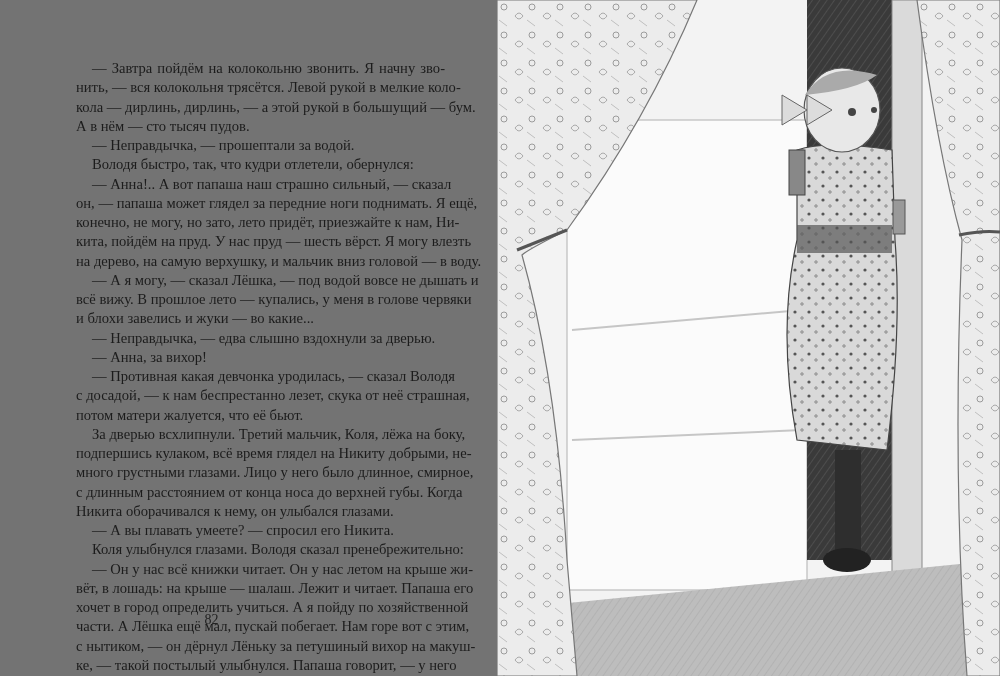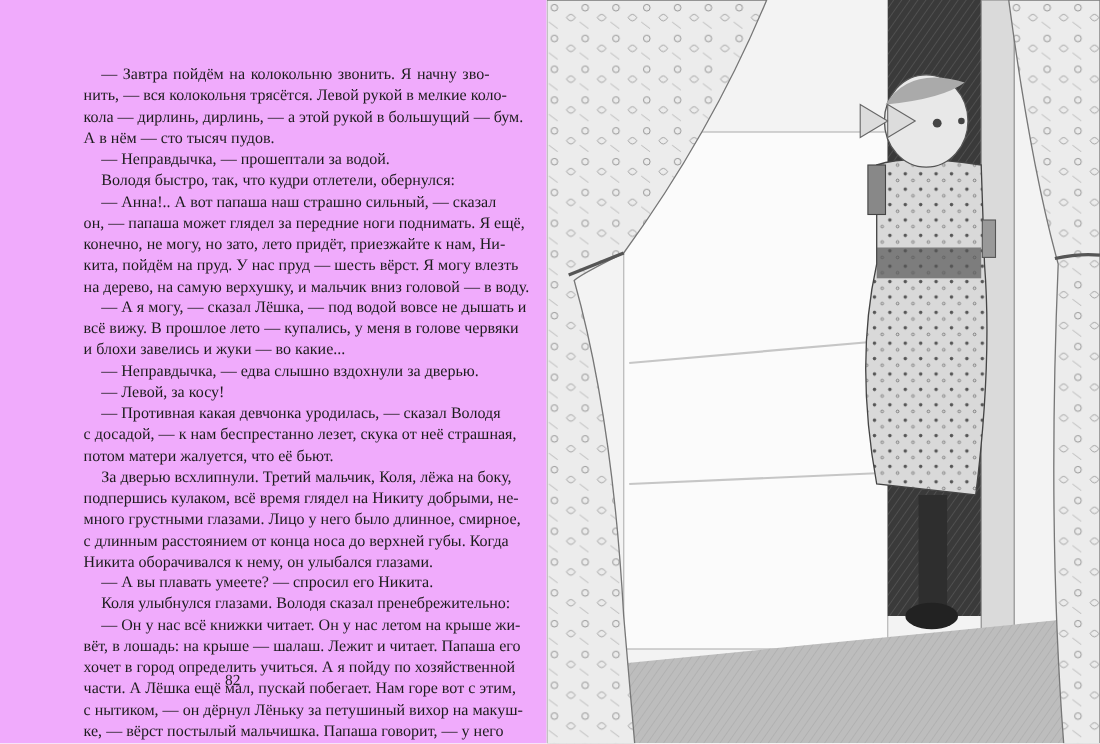--- a/index.html
+++ b/index.html
@@ -1,18 +1,18 @@
 <!DOCTYPE html>
 <html><head>
 <meta charset="utf-8">
 <style>
   html, body { margin:0; padding:0; }
   body { width:1000px; height:676px; background:#ffffff; position:relative; overflow:hidden; }
   .spread { position:absolute; left:0; top:0; width:1000px; height:676px; }
-  .page-left { position:absolute; left:0; top:0; width:497px; height:676px; background:#f0abfc; }
+  .page-left { position:absolute; left:0; top:0; width:497px; height:676px; background:#737373; }
   .text-col { position:absolute; left:76px; top:59px; width:369px;
     font-family:"Liberation Serif","DejaVu Serif",serif; font-size:14.6px; line-height:19.25px; color:#1c1c1c; }
   .line { display:block; white-space:nowrap; text-align:justify; text-align-last:justify; height:19.25px; }
   .line.ind { padding-left:16px; }
   .line.last { text-align-last:left; }
   .folio { position:absolute; left:0; width:411px; top:612px; text-align:center;
     font-family:"Liberation Serif","DejaVu Serif",serif; font-size:14px; color:#222; padding-left:12px; box-sizing:border-box; }
   .page-right { position:absolute; left:497px; top:0; width:503px; height:676px; background:#f4f4f4; overflow:hidden; }
   .page-right svg { width:100%; height:100%; display:block; }
 </style>
@@ -30,37 +30,37 @@
         <span class="line ind last">Володя быстро, так, что кудри отлетели, обернулся:</span>
         <span class="line ind">— Анна!.. А вот папаша наш страшно сильный, — сказал</span>
         <span class="line">он, — папаша может глядел за передние ноги поднимать. Я ещё,</span>
         <span class="line">конечно, не могу, но зато, лето придёт, приезжайте к нам, Ни-</span>
         <span class="line">кита, пойдём на пруд. У нас пруд — шесть вёрст. Я могу влезть</span>
         <span class="line last">на дерево, на самую верхушку, и мальчик вниз головой — в воду.</span>
         <span class="line ind">— А я могу, — сказал Лёшка, — под водой вовсе не дышать и</span>
         <span class="line">всё вижу. В прошлое лето — купались, у меня в голове червяки</span>
         <span class="line last">и блохи завелись и жуки — во какие...</span>
         <span class="line ind last">— Неправдычка, — едва слышно вздохнули за дверью.</span>
-        <span class="line ind last">— Левой, за косу!</span>
+        <span class="line ind last">— Анна, за вихор!</span>
         <span class="line ind">— Противная какая девчонка уродилась, — сказал Володя</span>
         <span class="line">с досадой, — к нам беспрестанно лезет, скука от неё страшная,</span>
         <span class="line last">потом матери жалуется, что её бьют.</span>
         <span class="line ind">За дверью всхлипнули. Третий мальчик, Коля, лёжа на боку,</span>
         <span class="line">подпершись кулаком, всё время глядел на Никиту добрыми, не-</span>
         <span class="line">много грустными глазами. Лицо у него было длинное, смирное,</span>
         <span class="line">с длинным расстоянием от конца носа до верхней губы. Когда</span>
         <span class="line last">Никита оборачивался к нему, он улыбался глазами.</span>
         <span class="line ind last">— А вы плавать умеете? — спросил его Никита.</span>
         <span class="line ind last">Коля улыбнулся глазами. Володя сказал пренебрежительно:</span>
         <span class="line ind">— Он у нас всё книжки читает. Он у нас летом на крыше жи-</span>
         <span class="line">вёт, в лошадь: на крыше — шалаш. Лежит и читает. Папаша его</span>
         <span class="line">хочет в город определить учиться. А я пойду по хозяйственной</span>
         <span class="line">части. А Лёшка ещё мал, пускай побегает. Нам горе вот с этим,</span>
         <span class="line">с нытиком, — он дёрнул Лёньку за петушиный вихор на макуш-</span>
-        <span class="line">ке, — вёрст постылый мальчишка. Папаша говорит, — у него</span>
+        <span class="line">ке, — такой постылый улыбнулся. Папаша говорит, — у него</span>
         <span class="line last">глисты.</span>
       </div>
     <div class="folio">82</div>
   </div>
 
   <div class="page-right">
     <svg viewBox="0 0 503 676" preserveAspectRatio="none">
       <defs>
         <pattern id="hatch" width="6" height="6" patternUnits="userSpaceOnUse" patternTransform="rotate(35)">
           <line x1="0" y1="0" x2="0" y2="6" stroke="#999" stroke-width="1"></line>

